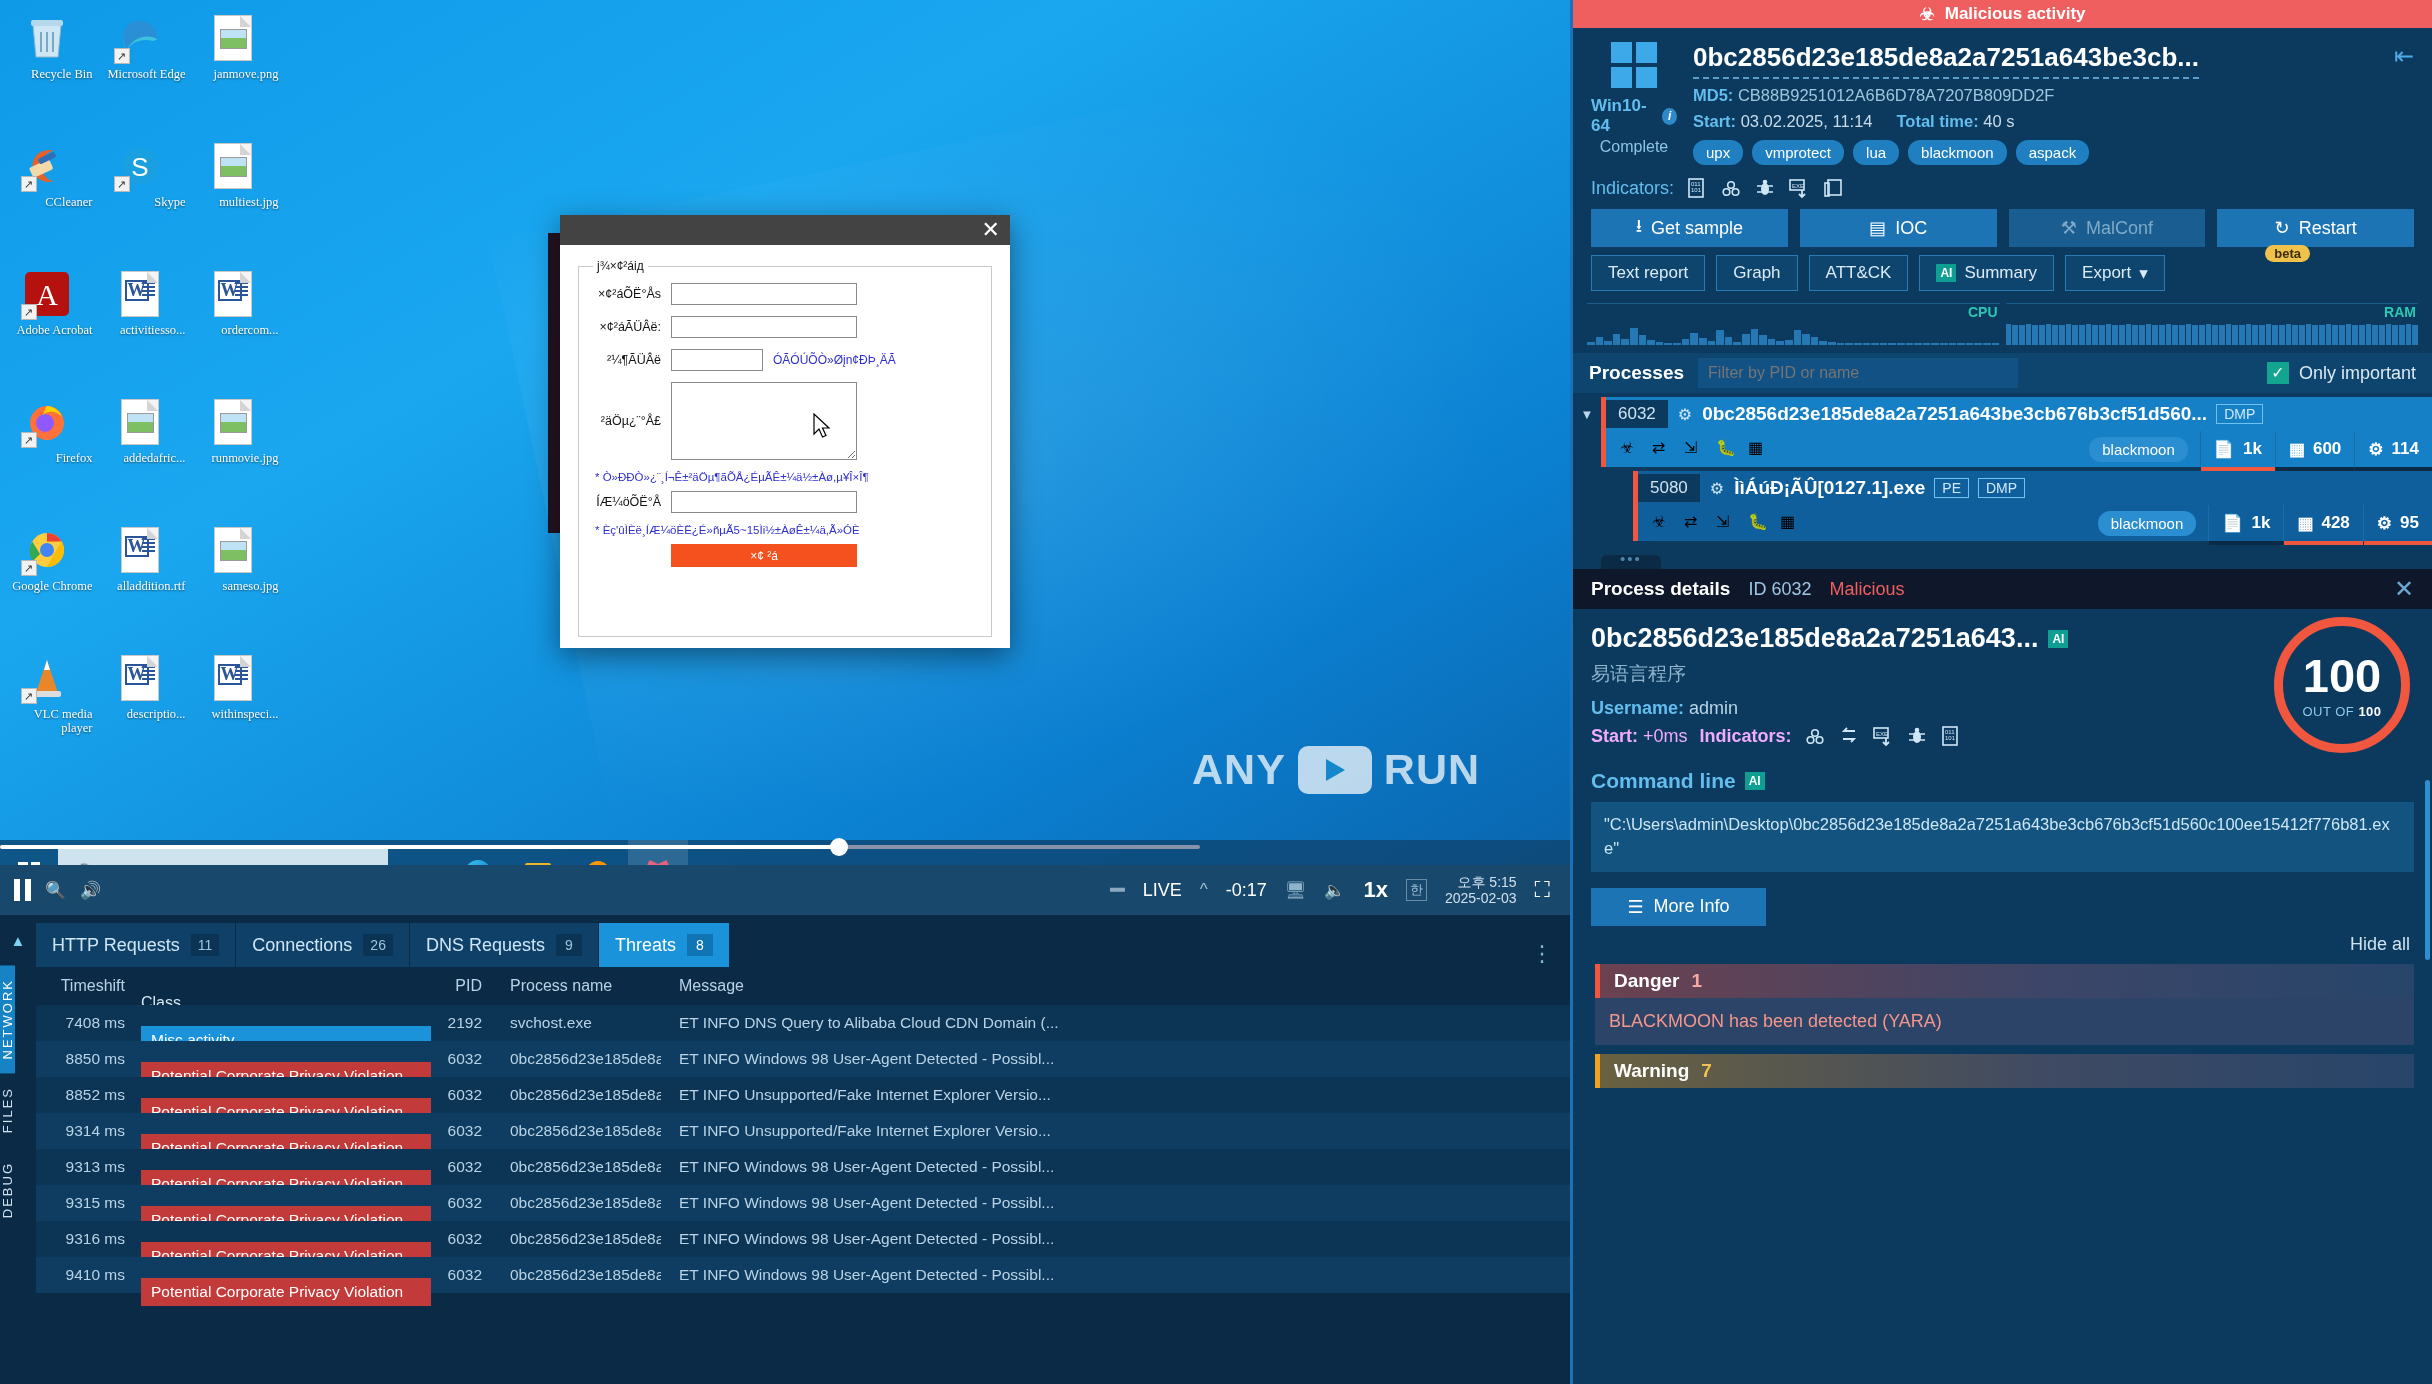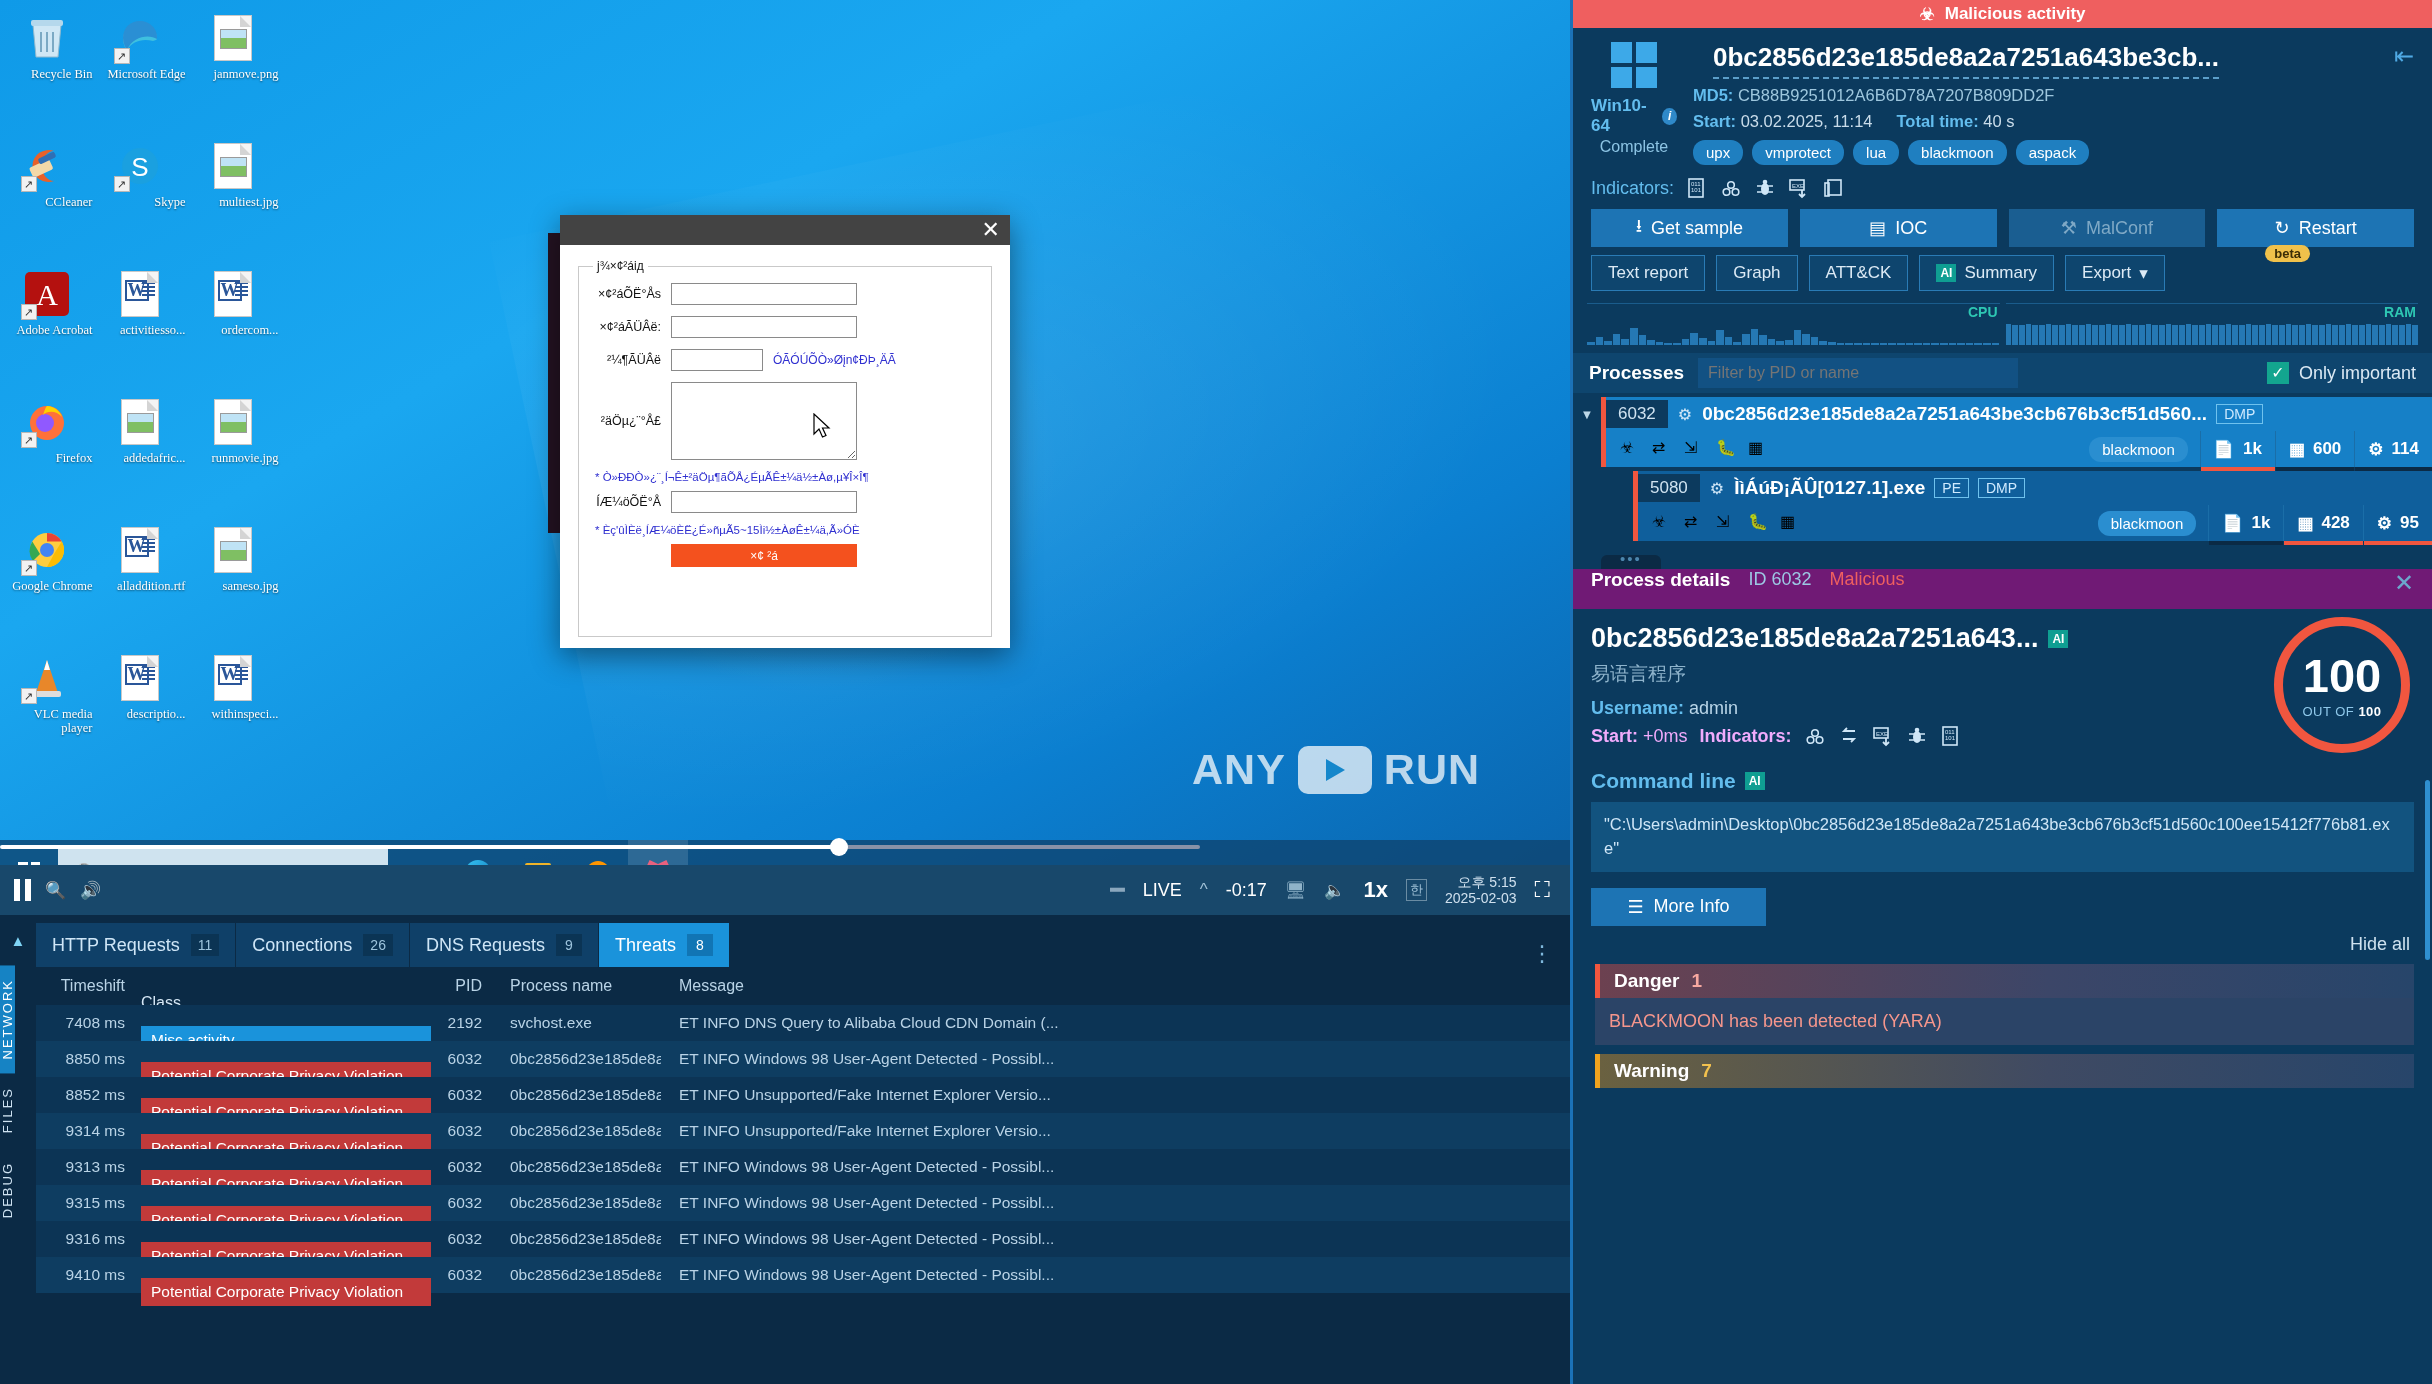--- a/index.html
+++ b/index.html
@@ -138,21 +138,21 @@
   .rp-head { padding:14px 18px 6px 18px; display:flex; gap:16px; }
   .os-col { width:86px; display:flex; flex-direction:column; align-items:center; }
   .win-logo { width:46px; height:46px; display:grid; grid-template-columns:1fr 1fr;
     grid-template-rows:1fr 1fr; gap:4px; }
   .win-logo div { background:#3da9e8; }
   .os-name { margin-top:8px; color:#63bdee; font-size:17px; font-weight:bold; display:flex;
     align-items:center; gap:6px; }
   .os-state { color:#8dc4e4; font-size:16px; margin-top:2px; }
   .info-dot { width:17px; height:17px; border-radius:50%; background:#2f89c9; color:#fff;
     font-size:12px; line-height:17px; text-align:center; font-style:italic; }
-  .hash-row { display:flex; align-items:flex-start; gap:14px;margin-left:20px; }
+  .hash-row { display:flex; align-items:flex-start; gap:14px; }
   .hash { font-size:26px; font-weight:bold; color:#fff; border-bottom:2px dashed #5b9ec9;
     padding-bottom:4px; cursor:pointer; }
   .share { color:#4fa9e4; font-size:24px; margin-left:auto; cursor:pointer; }
   .md5 { margin-top:7px; font-size:16.5px; color:#9ec7de; }
   .md5 b { color:#63bdee; font-weight:bold; }
   .startrow { margin-top:7px; font-size:16.5px; color:#c9dcea; display:flex; gap:24px; }
   .startrow b { color:#63bdee; }
   .tags { margin-top:9px; display:flex; gap:9px; flex-wrap:wrap; }
   .tag { background:#1f7fc0; color:#fff; font-size:15px; padding:4px 13px; border-radius:12px;
     cursor:pointer; }
@@ -203,22 +203,22 @@
   .p2-right { margin-left:auto; display:flex; align-items:center; }
   .mini-tag { background:#2a8ed0; color:#fff; font-size:15px; padding:4px 13px; border-radius:12px;
     margin-right:12px; }
   .stat { display:flex; align-items:center; gap:8px; padding:0 13px; color:#fff; font-size:17px;
     font-weight:bold; height:36px; border-left:1px solid #1a6ea8; position:relative; }
   .stat .ul { position:absolute; left:0; right:0; bottom:-4px; height:4px; }
   .pd-wrap { margin-top:14px; position:relative; }
   .pd-notch { width:60px; height:14px; background:#0b2a45; margin-left:28px;
     border-radius:6px 6px 0 0; color:#4c86ad; font-size:15px; text-align:center; line-height:7px;
     letter-spacing:2px; }
-  .pd-head { height:40px; background:#701a75; display:flex; gap:18px;
-    padding:0 18px; }
+  .pd-head { height:40px; background:#0f172a; display:flex; align-items:center; gap:18px;
+    padding:12px 18px; }
   .pd-title { color:#fff; font-size:19px; font-weight:bold; }
   .pd-id { color:#9dc8e4; font-size:18px; }
   .pd-mal { color:#ef5f5f; font-size:18px; }
   .pd-x { margin-left:auto; color:#6ba8cd; font-size:24px; cursor:pointer; }
   .pd-body { background:#0b3a5e; padding:14px 18px 0 18px; position:relative; min-height:300px; }
   .pd-name { font-size:27px; font-weight:bold; color:#fff; display:flex; align-items:center; gap:10px; }
   .pd-sub { color:#8fb4cc; font-size:19px; margin-top:7px; }
   .pd-meta { color:#b9d5e8; font-size:18px; margin-top:11px; }
   .pd-meta b { color:#63bdee; }
   .pd-meta2 { color:#f0abfc; font-size:18px; margin-top:6px; display:flex; align-items:center; gap:12px; }

